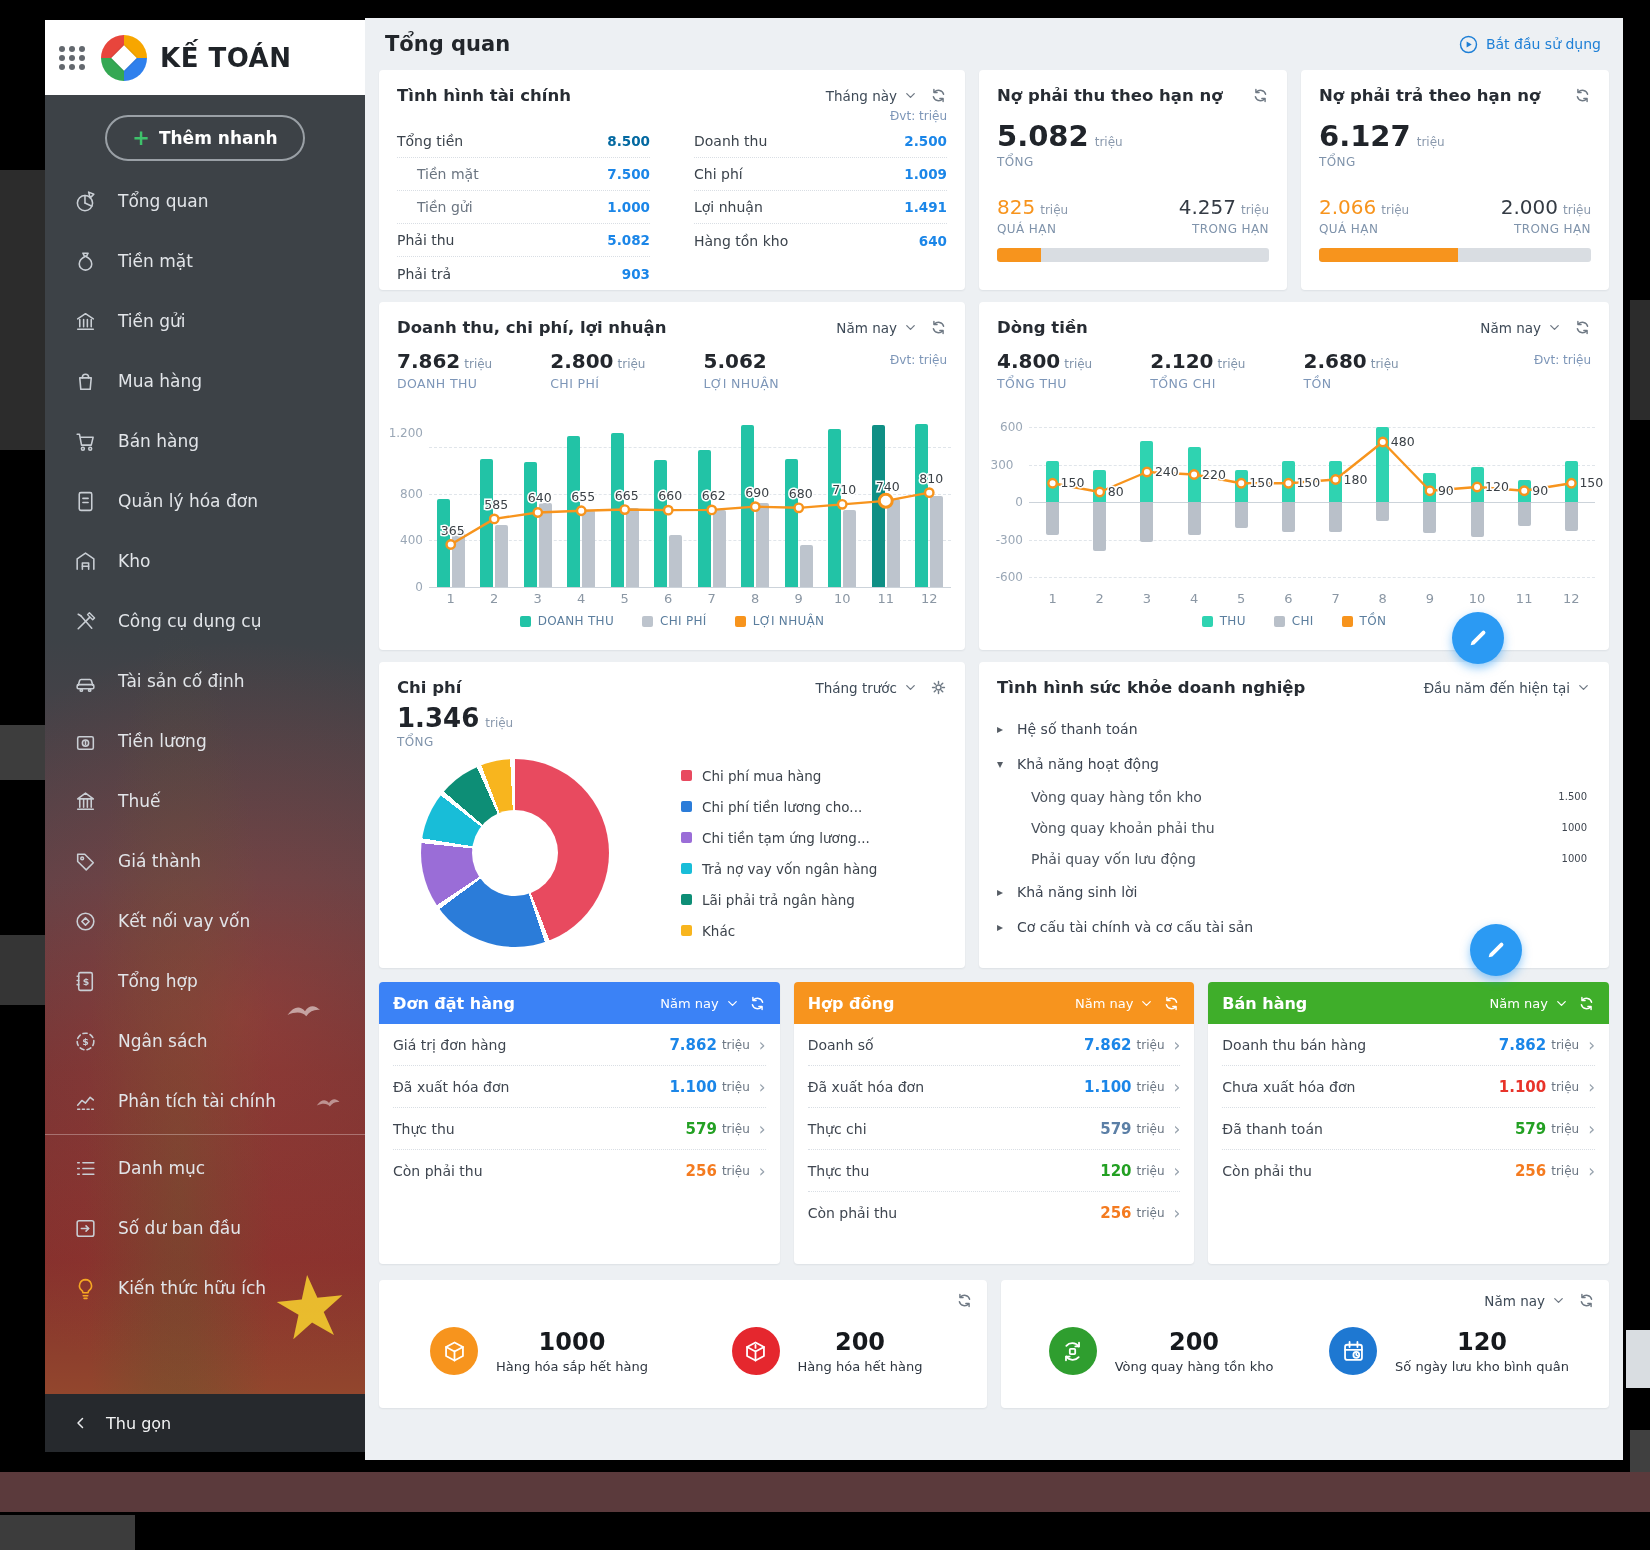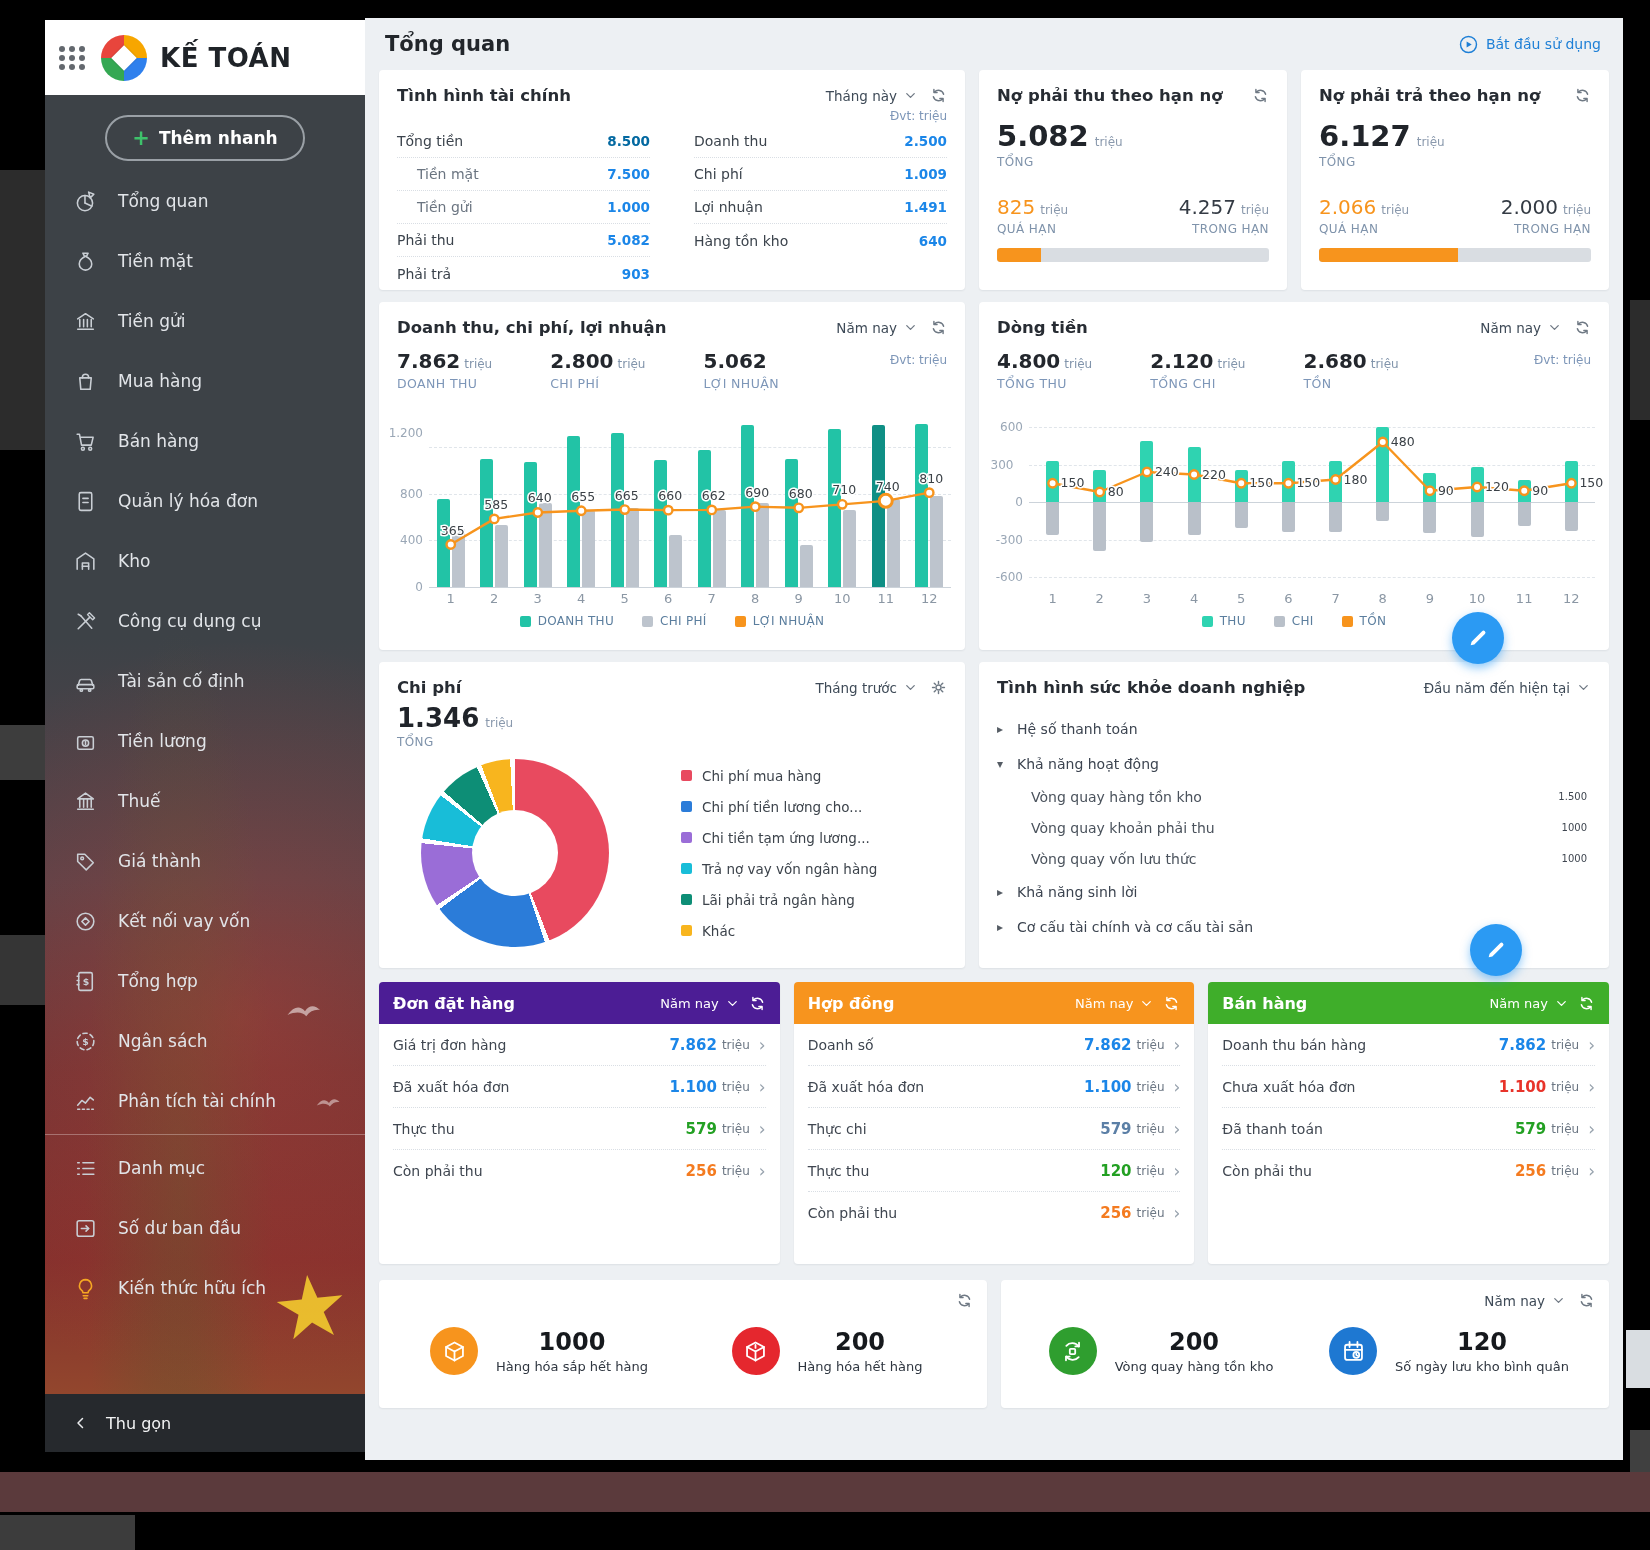--- a/index.html
+++ b/index.html
@@ -870,38 +870,38 @@
             </div>
           <div class="h-row child">
               <span class="h-label">Vòng quay hàng tồn kho</span>
               <span class="h-val">1.500</span>
             </div>
           <div class="h-row child">
               <span class="h-label">Vòng quay khoản phải thu</span>
               <span class="h-val">1000</span>
             </div>
           <div class="h-row child">
-              <span class="h-label">Vòng quay vốn lưu thức</span>
+              <span class="h-label">Phải quay vốn lưu động</span>
               <span class="h-val">1000</span>
             </div>
           <div class="h-row">
               <span class="h-caret">▸</span>
               <span class="h-label">Khả năng sinh lời</span>
             </div>
           <div class="h-row">
               <span class="h-caret">▸</span>
               <span class="h-label">Cơ cấu tài chính và cơ cấu tài sản</span>
             </div>
         </div>
       </div>
     </section>
 
     <section class="grid row4">
       <div class="mini-card" style="height:282px">
-        <div class="mini-head" style="background: #4c1d95;">
+        <div class="mini-head" style="background: #3b82f6;">
           <h3>Đơn đặt hàng</h3>
           <div class="controls">
             <span class="period">
                 <span>Năm nay</span>
                 <svg viewBox="0 0 20 20">
                   <path d="M5 7.5l5 5 5-5"></path>
                 </svg>
               </span>
             <span class="icon-btn">
                 <svg viewBox="0 0 20 20">

